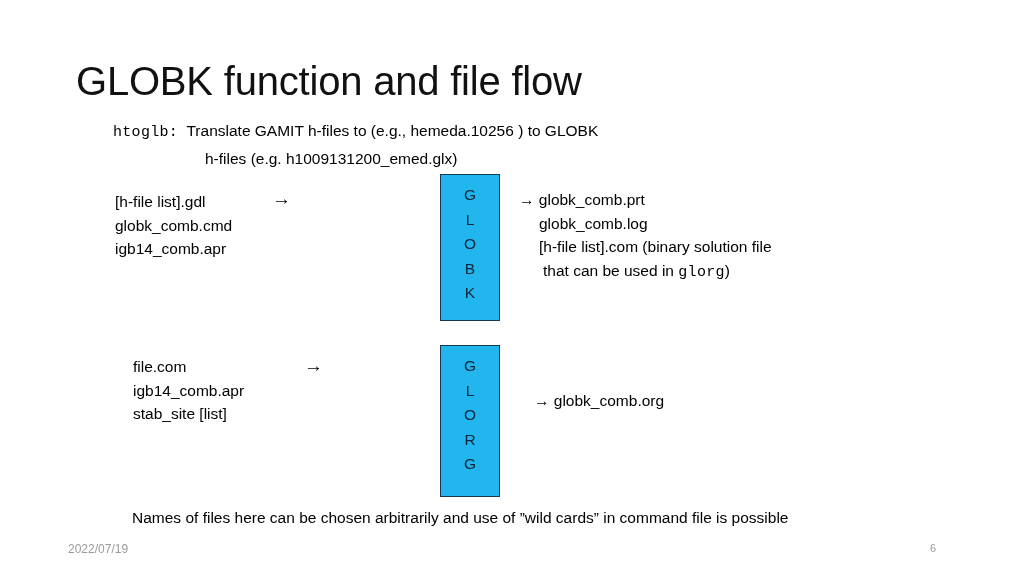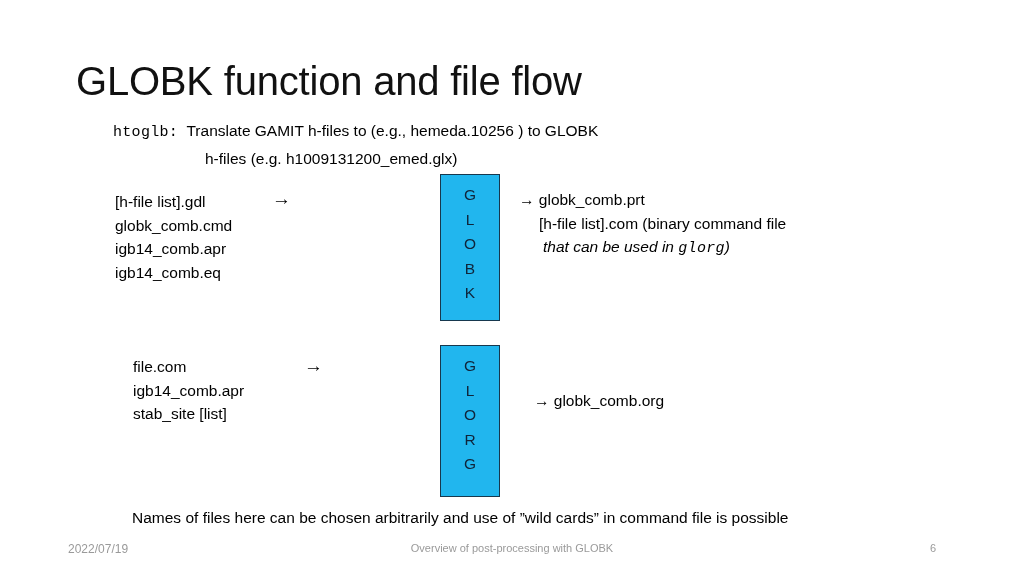--- a/index.html
+++ b/index.html
@@ -66,21 +66,21 @@
 
   .outputs-globk {
     position: absolute;
     left: 519px;
     top: 188px;
     font-size: 15.5px;
     line-height: 23.5px;
     white-space: nowrap;
   }
   .outputs-globk .indent1 { padding-left: 20px; }
-  .outputs-globk .indent2 { padding-left: 24px; font-style: italic; }
+  .outputs-globk .indent2 { padding-left: 24px; }
 
   .outputs-glorg {
     position: absolute;
     left: 534px;
     top: 380px;
     font-size: 15.5px;
     white-space: nowrap;
     margin-top: 12px;
   }
 
@@ -167,36 +167,36 @@
 
   <div class="htoglb-block">
     <div><span class="mono">htoglb:</span>&nbsp; <span>Translate GAMIT h-files to (e.g., hemeda.10256 ) to GLOBK</span></div>
     <div class="htoglb-line2">h-files (e.g.  h1009131200_emed.glx)</div>
   </div>
 
   <div class="file-list inputs-globk">
     <div>[h-file list].gdl</div>
     <div>globk_comb.cmd</div>
     <div>igb14_comb.apr</div>
-    <div>igb14_comb.eq</div>
   </div>
 
   <div class="arrow arrow-globk-in">→</div>
 
   <div class="proc-box box-globk">
     <span class="letter">G</span>
     <span class="letter">L</span>
     <span class="letter">O</span>
     <span class="letter">B</span>
     <span class="letter">K</span>
   </div>
 
   <div class="outputs-globk">
     <div><span>→</span> <span>globk_comb.prt</span></div>
-    <div class="indent1">[h-file list].com (binary command file</div>
+    <div class="indent1">globk_comb.log</div>
+    <div class="indent1">[h-file list].com (binary solution file</div>
     <div class="indent2"><span>that can be used in </span><span class="mono">glorg</span><span>)</span></div>
   </div>
 
   <div class="file-list inputs-glorg">
     <div>file.com</div>
     <div>igb14_comb.apr</div>
     <div>stab_site [list]</div>
   </div>
 
   <div class="arrow arrow-glorg-in">→</div>
@@ -207,16 +207,15 @@
     <span class="letter">O</span>
     <span class="letter">R</span>
     <span class="letter">G</span>
   </div>
 
   <div class="outputs-glorg">→ globk_comb.org</div>
 
   <div class="bottom-note">Names of files here can be chosen arbitrarily and use of ”wild cards” in command file is possible</div>
 
   <div class="footer-date">2022/07/19</div>
-  <div class="footer-center">Overview of post-processing with GLOBK</div>
   <div class="footer-page">6</div>
 
 </div>
 
 </body></html>

